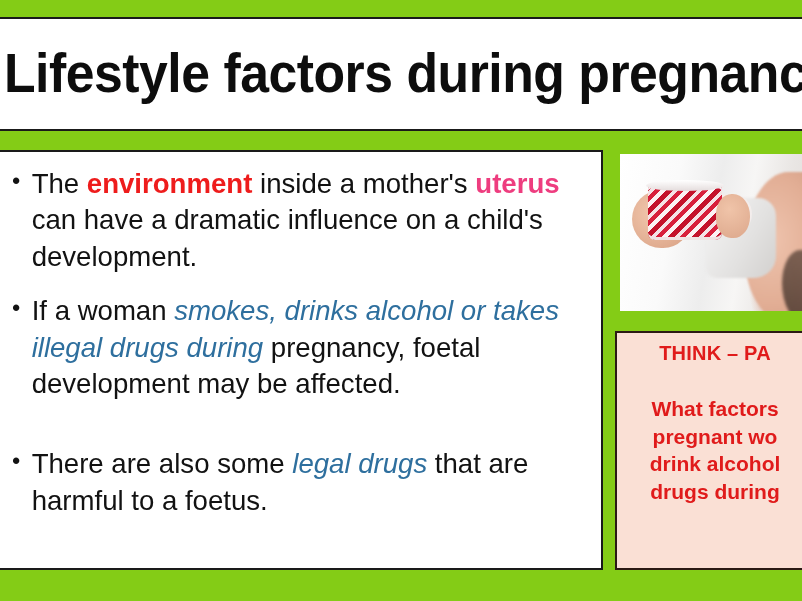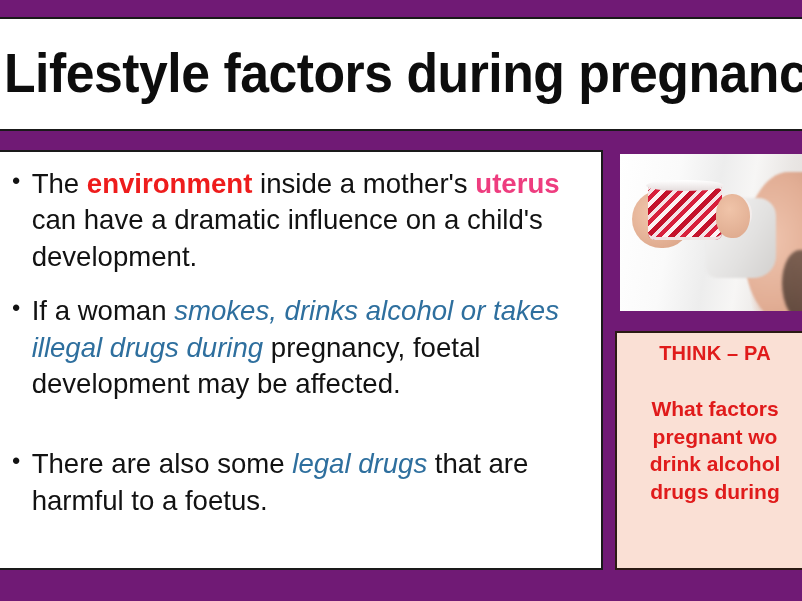--- a/index.html
+++ b/index.html
@@ -9,21 +9,21 @@
     height: 601px;
     overflow: hidden;
     background: #FFFF00;
     font-family: "Liberation Sans", sans-serif;
   }
 
   #slide {
     position: relative;
     width: 802px;
     height: 601px;
-    background: #701a75;
+    background: #84cc16;
     overflow: hidden;
   }
 
   
   #title-box {
     position: absolute;
     left: -8px;
     top: 17px;
     width: 820px;
     height: 114px;

